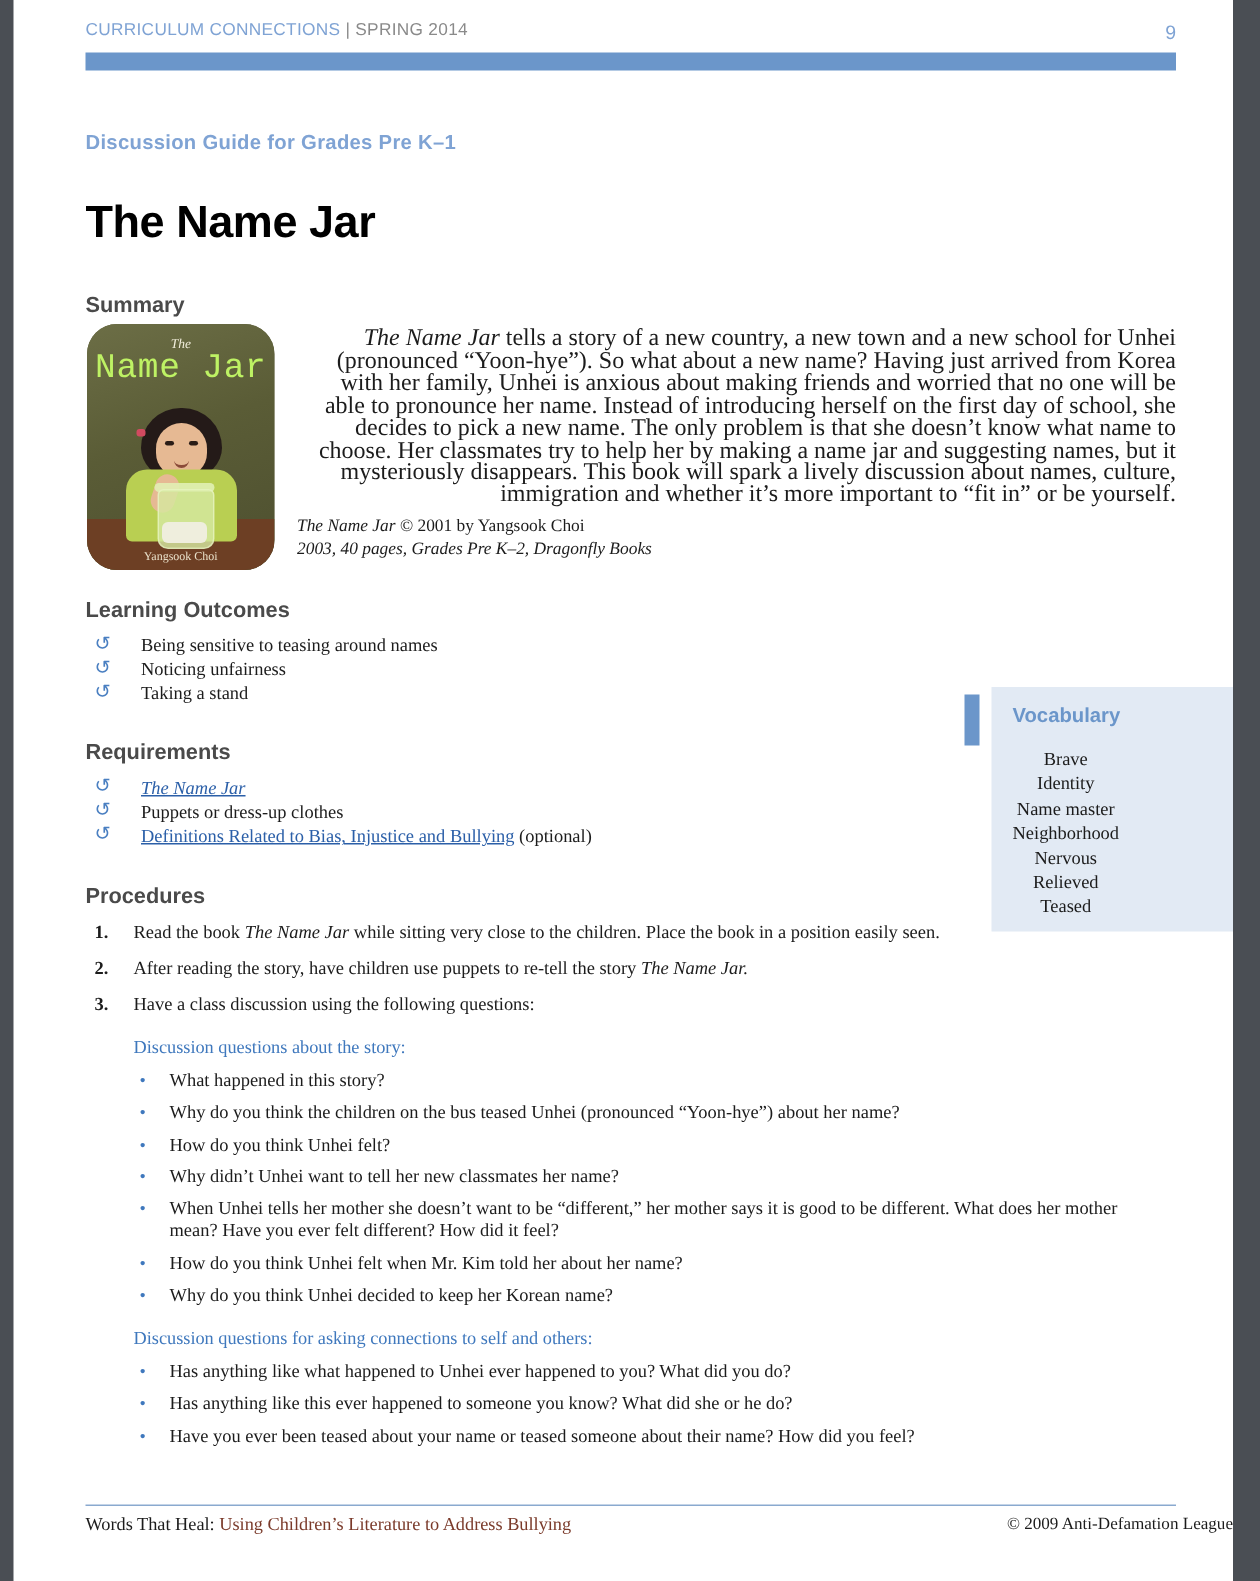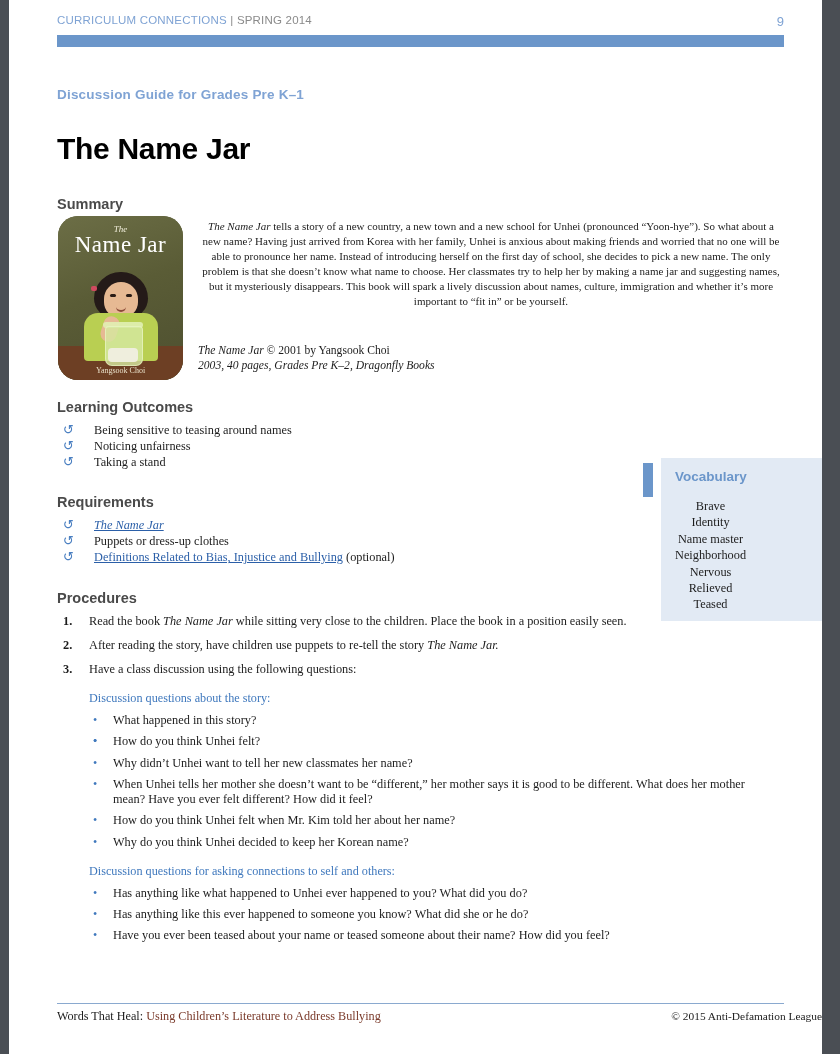--- a/index.html
+++ b/index.html
@@ -134,23 +134,23 @@
     font-family: "Liberation Serif", serif;
     font-size: 9px;
     color: #f2efdc;
     font-style: italic;
   }
   .cover-name {
     position: absolute;
     left: 50%;
     transform: translateX(-50%);
     top: 16px;
-    font-family: Liberation Serif, serif;
+    font-family: Liberation Mono, monospace;
     font-size: 23px;
-    color: #ffffff;
+    color: #bef264;
     white-space: nowrap;
     letter-spacing: 0.5px;
   }
   .cover-author {
     position: absolute;
     left: 50%;
     transform: translateX(-50%);
     bottom: 5px;
     font-family: "Liberation Serif", serif;
     font-size: 8px;
@@ -250,24 +250,24 @@
     background: #efeedd;
     border-radius: 4px;
   }
 
   .summary-body {
     position: absolute;
     left: 141px;
     top: 219px;
     width: 586px;
     font-family: "Liberation Serif", serif;
-    font-size: 11px;
+    font-size: 16px;
     line-height: 14.9px;
     color: #1c1c1c;
-    text-align: center;
+    text-align: right;
   }
   .summary-body em { font-style: italic; }
   .credits {
     position: absolute;
     left: 141px;
     top: 344px;
     width: 586px;
     font-family: "Liberation Serif", serif;
     font-size: 11.6px;
     line-height: 14.6px;
@@ -531,33 +531,33 @@
         </div>
 
         <div class="proc-item" style="margin-bottom:14px;">
           <span class="proc-num">3.</span>
           <span class="proc-txt">Have a class discussion using the following questions:</span>
         </div>
 
         <div style="padding-left:26px; width:690px;">
           <div class="disc-head">Discussion questions about the story:</div>
           <div class="q-row"><span class="q-dot">•</span><span>What happened in this story?</span></div>
-          <div class="q-row"><span class="q-dot">•</span></div>
+          <div class="q-row"><span class="q-dot">•</span><span>Why do you think the children on the bus teased Unhei (pronounced “Yoon-hye”) about her name?</span></div>
           <div class="q-row"><span class="q-dot">•</span><span>How do you think Unhei felt?</span></div>
           <div class="q-row"><span class="q-dot">•</span><span>Why didn’t Unhei want to tell her new classmates her name?</span></div>
           <div class="q-row"><span class="q-dot">•</span><span>When Unhei tells her mother she doesn’t want to be “different,” her mother says it is good to be different. What does her mother mean? Have you ever felt different? How did it feel?</span></div>
           <div class="q-row"><span class="q-dot">•</span><span>How do you think Unhei felt when Mr. Kim told her about her name?</span></div>
           <div class="q-row" style="margin-bottom:14px;"><span class="q-dot">•</span><span>Why do you think Unhei decided to keep her Korean name?</span></div>
 
           <div class="disc-head">Discussion questions for asking connections to self and others:</div>
           <div class="q-row"><span class="q-dot">•</span><span>Has anything like what happened to Unhei ever happened to you? What did you do?</span></div>
           <div class="q-row"><span class="q-dot">•</span><span>Has anything like this ever happened to someone you know? What did she or he do?</span></div>
           <div class="q-row"><span class="q-dot">•</span><span>Have you ever been teased about your name or teased someone about their name? How did you feel?</span></div>
         </div>
       </div>
 
       <div class="foot-rule"></div>
       <div class="foot-left"><span>Words That Heal:</span><span class="hl"> Using Children’s Literature to Address Bullying</span></div>
-      <div class="foot-right">© 2015 Anti-Defamation League</div>
+      <div class="foot-right">© 2009 Anti-Defamation League</div>
 
     </div>
   </div>
 </div>
 
 </body></html>

